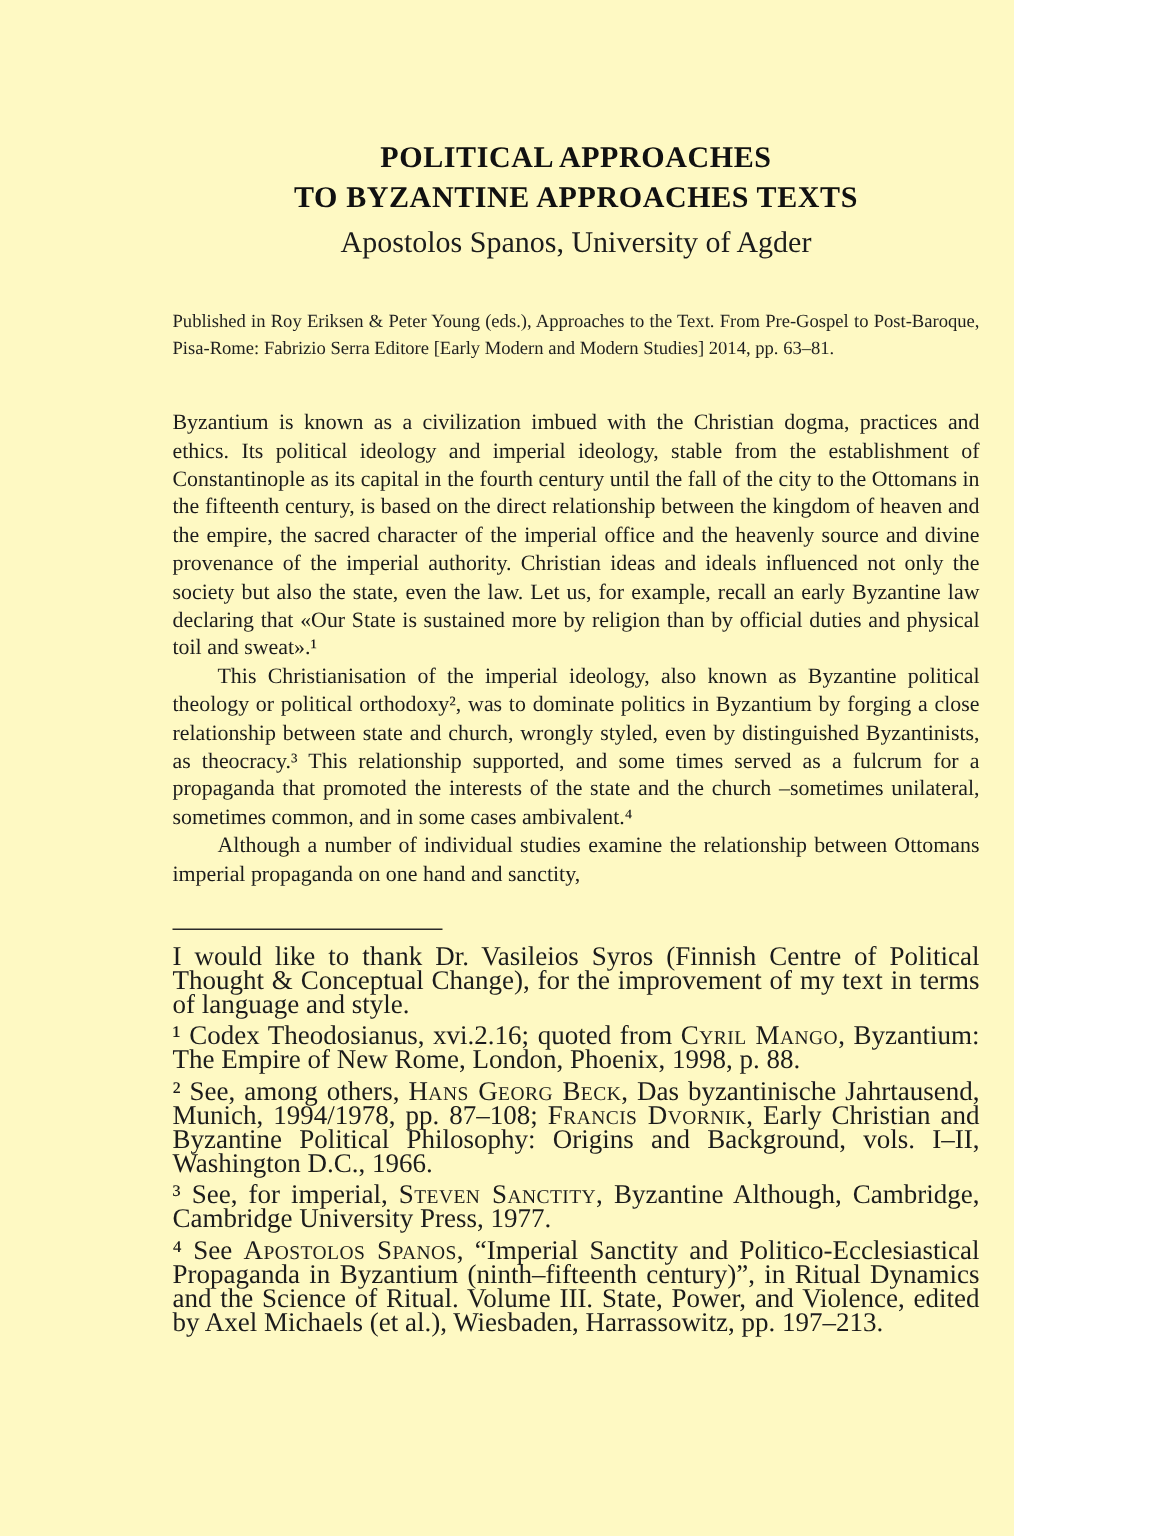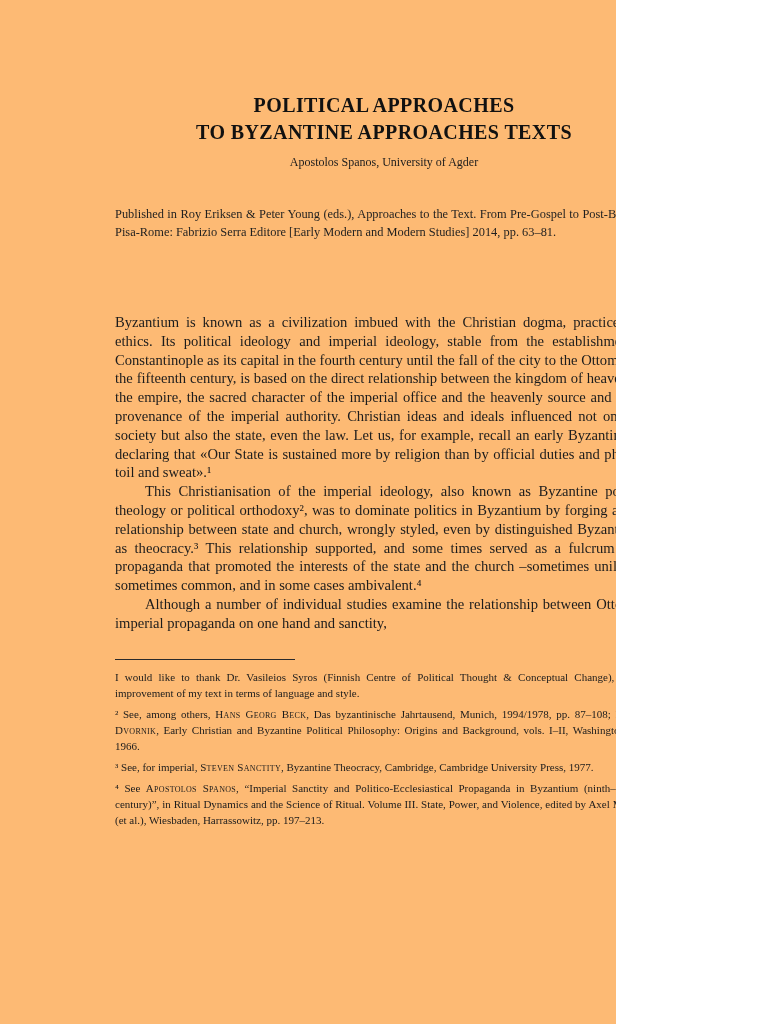--- a/index.html
+++ b/index.html
@@ -2,23 +2,23 @@
 <html><head>
 <meta charset="utf-8">
 <style>
   html, body {
     margin: 0;
     padding: 0;
     background: #ffffff;
   }
   .page {
     position: relative;
-    width: 616px;
+    width: 676px;
     height: 1024px;
-    background: #fdba74;
+    background: #fef9c3;
     overflow: hidden;
     font-family: "Liberation Serif", "DejaVu Serif", serif;
     color: #1c1c1c;
   }
   .content {
     position: absolute;
     left: 115px;
     top: 0;
     width: 538px;
     padding-top: 92px;
@@ -30,47 +30,47 @@
     font-size: 20px;
     font-weight: 700;
     line-height: 27px;
     letter-spacing: 0.4px;
     color: #111111;
   }
   .title-line { display: block; }
   .author {
     margin-top: 7px;
     text-align: center;
-    font-size: 12px;
+    font-size: 20px;
     line-height: 19px;
   }
   .published {
     margin: 33px 0 0 0;
     font-size: 12.4px;
     line-height: 18px;
     text-align: justify;
     color: #1f1f1f;
   }
   .body-text {
-    margin-top: 72px;
+    margin-top: 32px;
     font-size: 14.6px;
     line-height: 18.8px;
     text-align: justify;
   }
   .para { margin: 0; }
   .para + .para { text-indent: 30px; }
   .fn-sep {
     margin-top: 26px;
     width: 180px;
     height: 0;
     border-top: 1px solid #2a2a2a;
   }
   .footnotes {
     margin-top: 9px;
-    font-size: 11px;
+    font-size: 18px;
     line-height: 16px;
     text-align: justify;
   }
   .footnote { margin: 0 0 5px 0; }
   .seg-i { }
   .seg-sc { font-variant: small-caps; letter-spacing: 0.3px; }
 </style>
 </head>
 <body>
 
@@ -89,19 +89,20 @@
     <div class="body-text">
       <p class="para"><span>Byzantium is known as a civilization imbued with the Christian dogma, practices and ethics. Its political ideology and imperial ideology, stable from the establishment of Constantinople as its capital in the fourth century until the fall of the city to the Ottomans in the fifteenth century, is based on the direct relationship between the kingdom of heaven and the empire, the sacred character of the imperial office and the heavenly source and divine provenance of the imperial authority. Christian ideas and ideals influenced not only the society but also the state, even the law. Let us, for example, recall an early Byzantine law declaring that «Our State is sustained more by religion than by official duties and physical toil and sweat».¹</span></p>
       <p class="para"><span>This Christianisation of the imperial ideology, also known as Byzantine political theology or political orthodoxy², was to dominate politics in Byzantium by forging a close relationship between state and church, wrongly styled, even by distinguished Byzantinists, as theocracy.³ This relationship supported, and some times served as a fulcrum for a propaganda that promoted the interests of the state and the church –sometimes unilateral, sometimes common, and in some cases ambivalent.⁴</span></p>
       <p class="para"><span>Although a number of individual studies examine the relationship between Ottomans imperial propaganda on one hand and sanctity,</span></p>
     </div>
 
     <div class="fn-sep"></div>
 
     <div class="footnotes">
       <p class="footnote"><span>I would like to thank Dr. Vasileios Syros (Finnish Centre of Political Thought &amp; Conceptual Change), for the improvement of my text in terms of language and style.</span></p>
+      <p class="footnote"><span>¹ </span><span class="seg-i">Codex Theodosianus</span><span>, xvi.2.16; quoted from </span><span class="seg-sc">Cyril Mango</span><span>, </span><span class="seg-i">Byzantium: The Empire of New Rome</span><span>, London, Phoenix, 1998, p. 88.</span></p>
       <p class="footnote"><span>² See, among others, </span><span class="seg-sc">Hans Georg Beck</span><span>, </span><span class="seg-i">Das byzantinische Jahrtausend</span><span>, Munich, 1994/1978, pp. 87–108; </span><span class="seg-sc">Francis Dvornik</span><span>, </span><span class="seg-i">Early Christian and Byzantine Political Philosophy: Origins and Background</span><span>, vols. I–II, Washington D.C., 1966.</span></p>
-      <p class="footnote"><span>³ See, for imperial, </span><span class="seg-sc">Steven Sanctity</span><span>, </span><span class="seg-i">Byzantine Theocracy</span><span>, Cambridge, Cambridge University Press, 1977.</span></p>
+      <p class="footnote"><span>³ See, for imperial, </span><span class="seg-sc">Steven Sanctity</span><span>, </span><span class="seg-i">Byzantine Although</span><span>, Cambridge, Cambridge University Press, 1977.</span></p>
       <p class="footnote"><span>⁴ See </span><span class="seg-sc">Apostolos Spanos</span><span>, “Imperial Sanctity and Politico-Ecclesiastical Propaganda in Byzantium (ninth–fifteenth century)”, in </span><span class="seg-i">Ritual Dynamics and the Science of Ritual</span><span>. Volume III. </span><span class="seg-i">State, Power, and Violence</span><span>, edited by Axel Michaels (et al.), Wiesbaden, Harrassowitz, pp. 197–213.</span></p>
     </div>
 
   </div>
 </div>
 
 </body></html>

